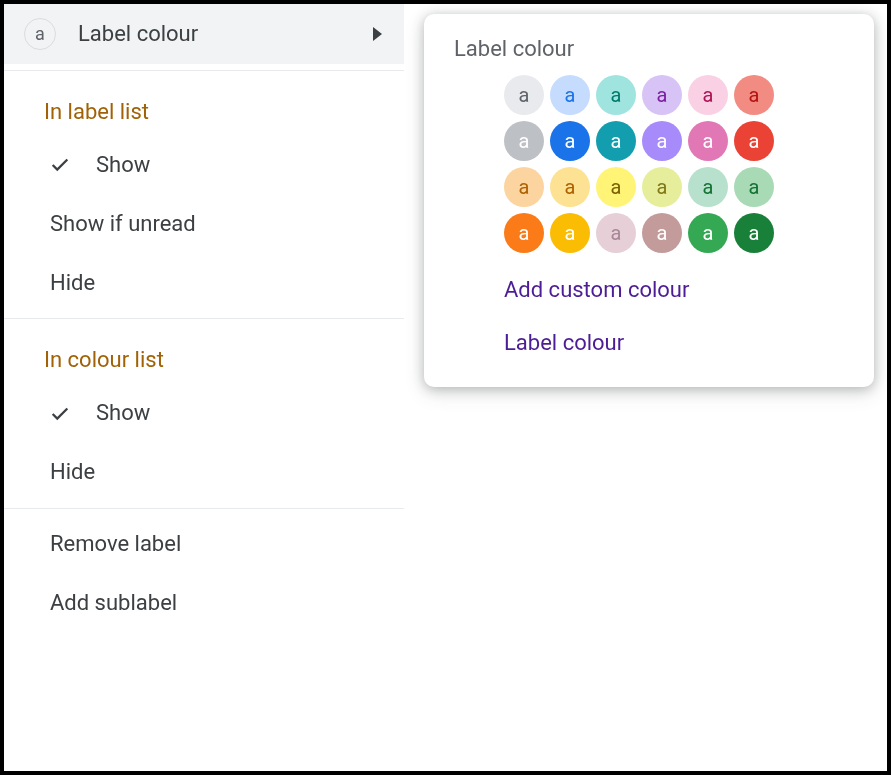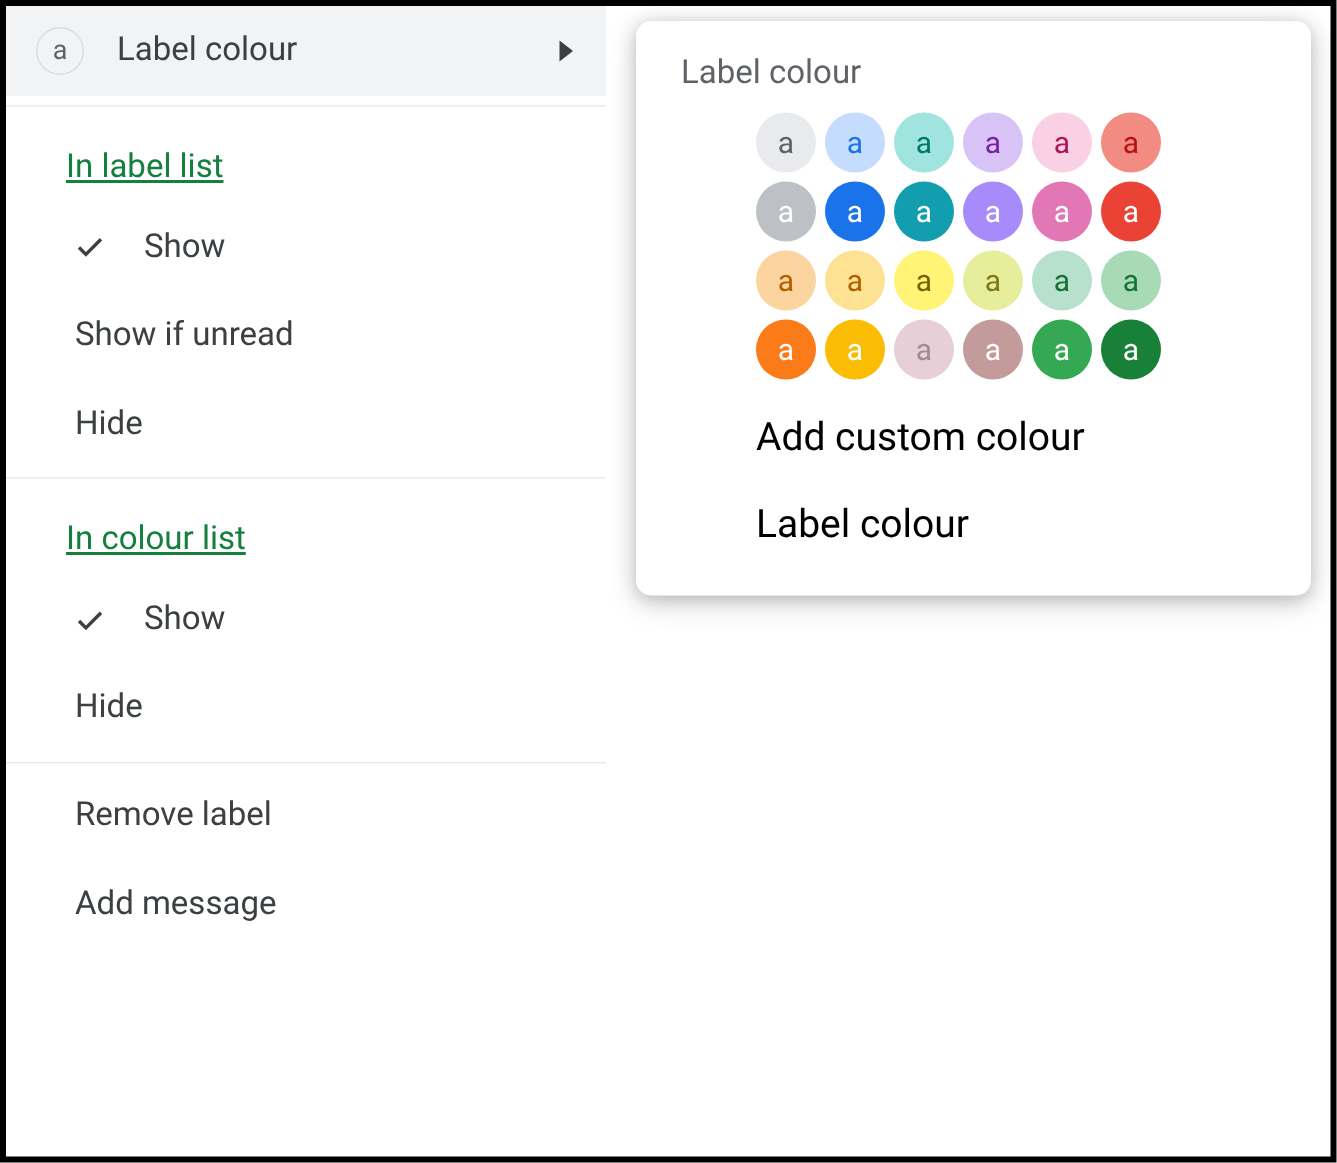--- a/index.html
+++ b/index.html
@@ -50,23 +50,22 @@
       right: 22px;
       top: 50%;
       transform: translateY(-50%);
       width: 0; height: 0;
       border-top: 7px solid transparent;
       border-bottom: 7px solid transparent;
       border-left: 9px solid #3c4043;
     }
     .section-title {
       font-size: 22px;
-      color: #15803d;
+      color: #a16207;
       padding: 22px 20px 12px 40px;
-      text-decoration: underline;
     }
     .menu-item .check {
       width: 32px;
       margin-left: -6px;
       margin-right: 20px;
       display: flex;
       align-items: center;
       justify-content: center;
     }
     .menu-item.no-check {
@@ -105,22 +104,22 @@
       height: 40px;
       border-radius: 50%;
       display: flex;
       align-items: center;
       justify-content: center;
       font-size: 20px;
       cursor: pointer;
       user-select: none;
     }
     .submenu-item {
-      font-size: 26px;
-      color: #000000;
+      font-size: 22px;
+      color: #4c1d95;
       padding: 14px 30px 14px 80px;
       cursor: pointer;
     }
     .check svg { width: 22px; height: 22px; }
   </style>
 </head>
 <body>
 
 <div class="left-menu">
 
@@ -164,21 +163,21 @@
   <div class="menu-item no-check">
     <span>Hide</span>
   </div>
 
   <hr class="divider">
 
   <div class="menu-item no-check">
     <span>Remove label</span>
   </div>
   <div class="menu-item no-check">
-    <span>Add message</span>
+    <span>Add sublabel</span>
   </div>
 
 </div>
 
 <div class="submenu">
   <div class="submenu-title">Label colour</div>
   <div class="swatch-grid" id="swatch-grid">
       <div class="swatch" style="background: rgb(232, 234, 237); color: rgb(95, 99, 104);">a</div>
       <div class="swatch" style="background: rgb(197, 220, 255); color: rgb(26, 115, 232);">a</div>
       <div class="swatch" style="background: rgb(160, 228, 224); color: rgb(0, 121, 107);">a</div>

